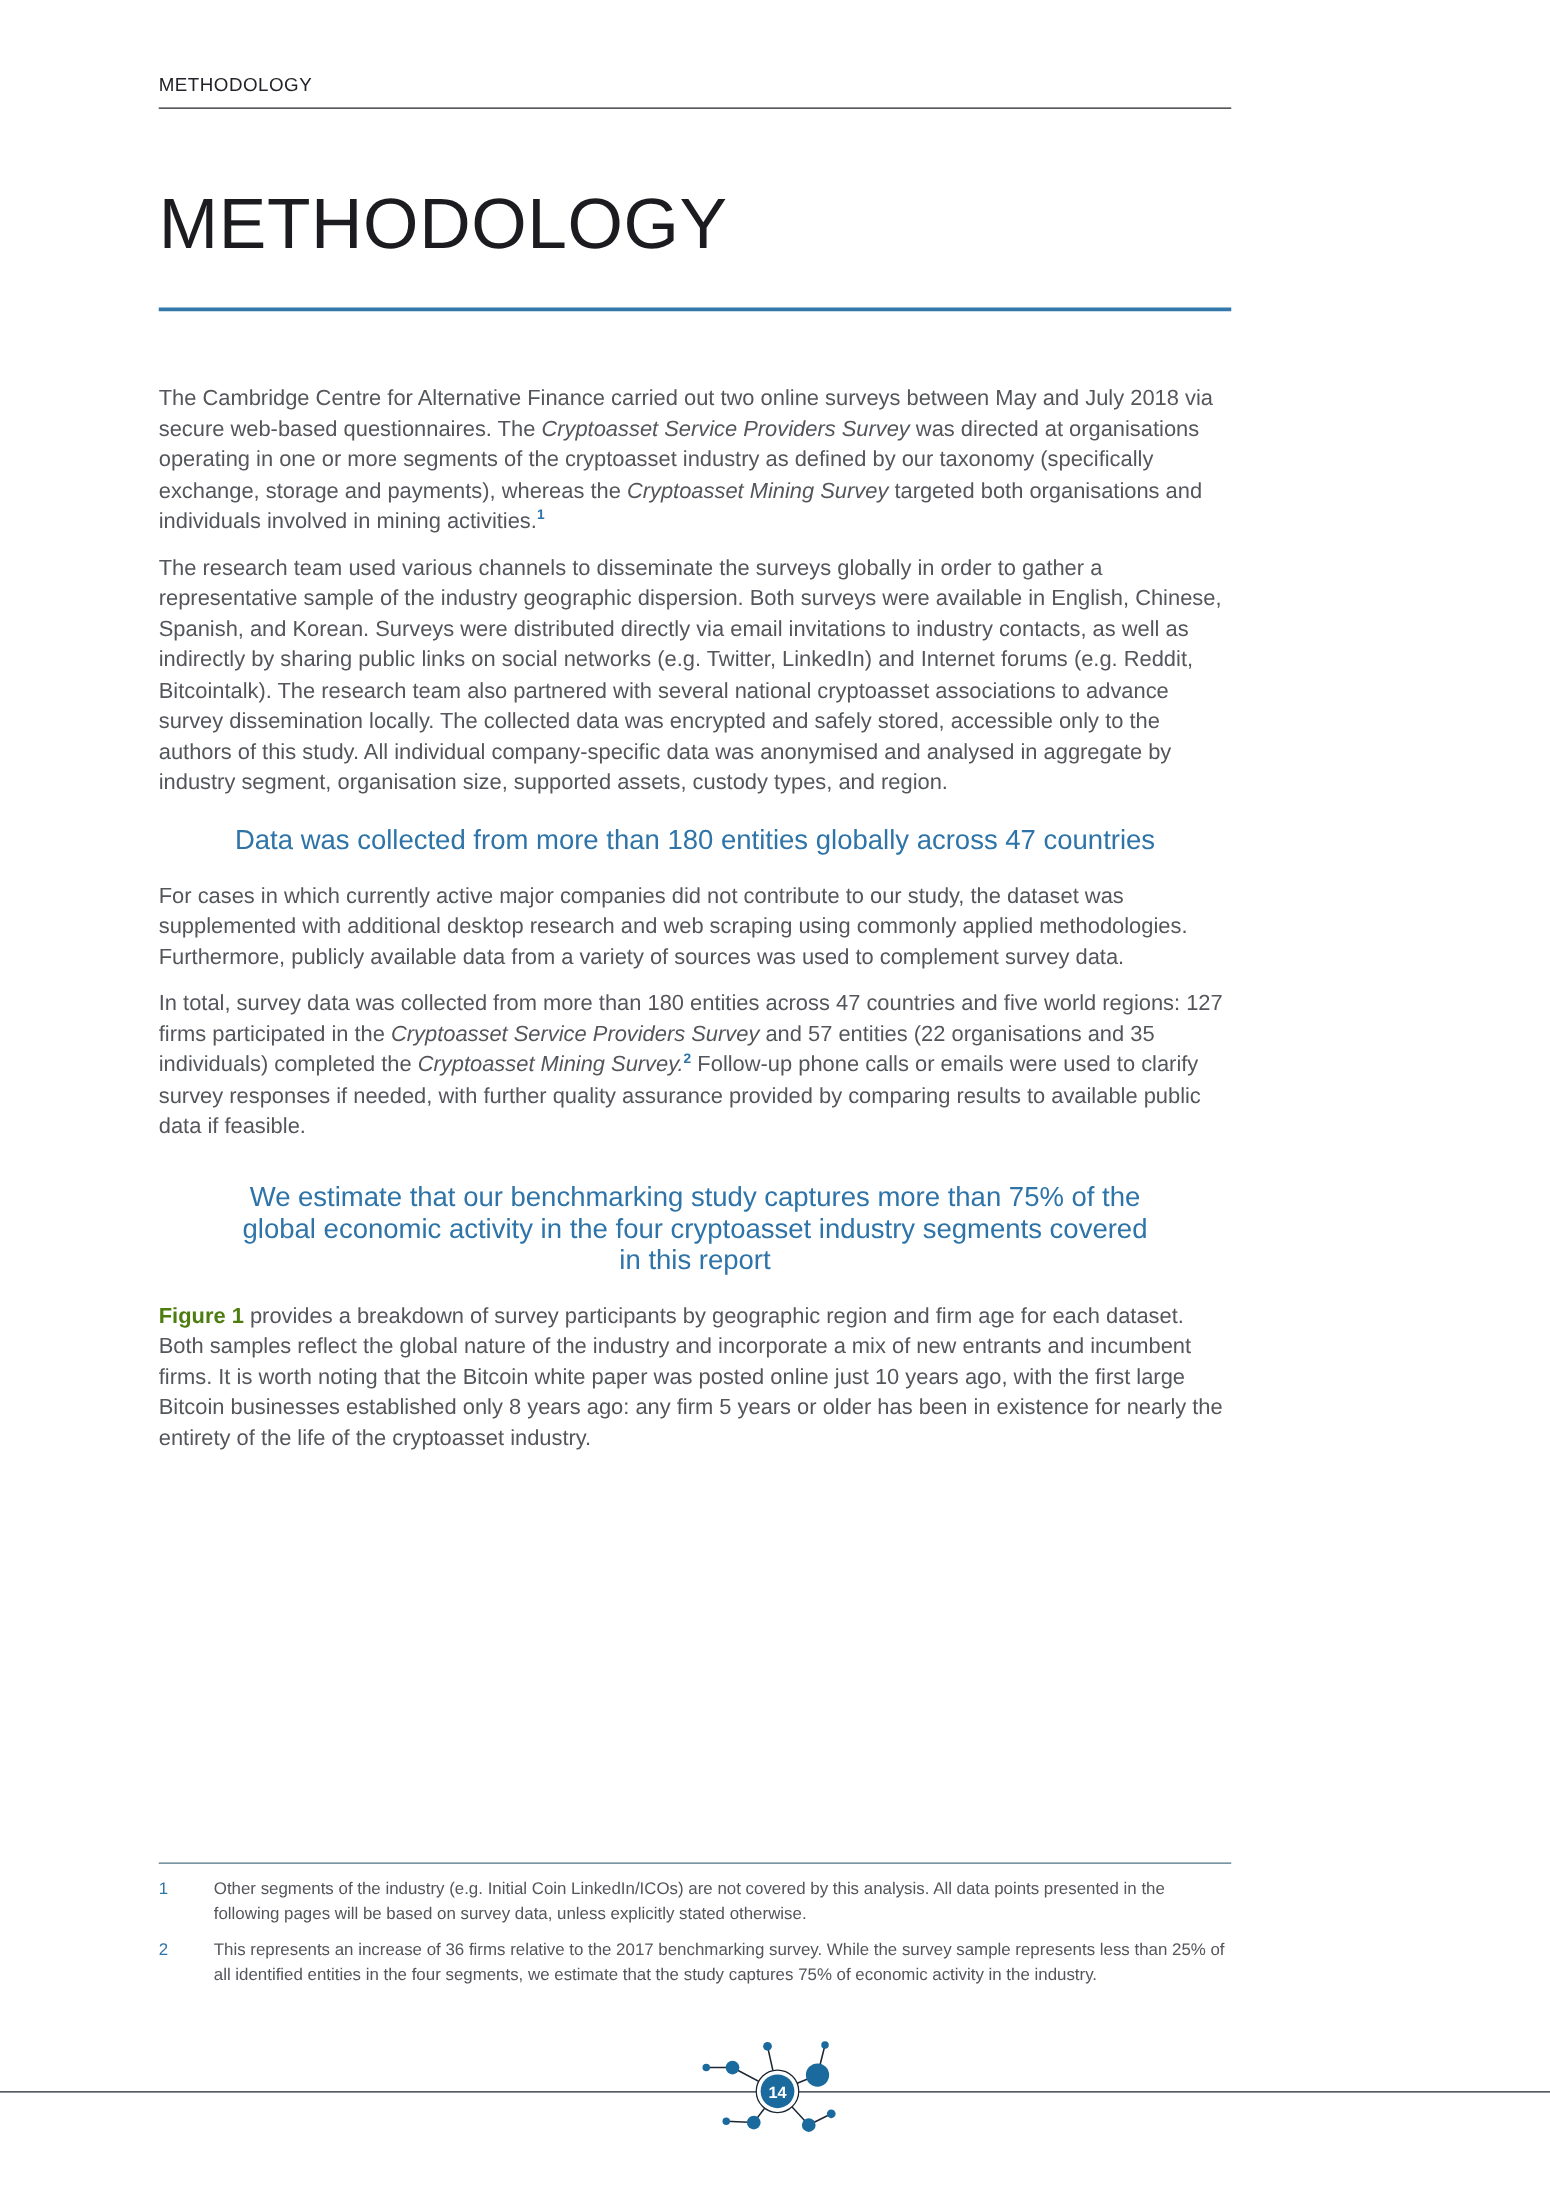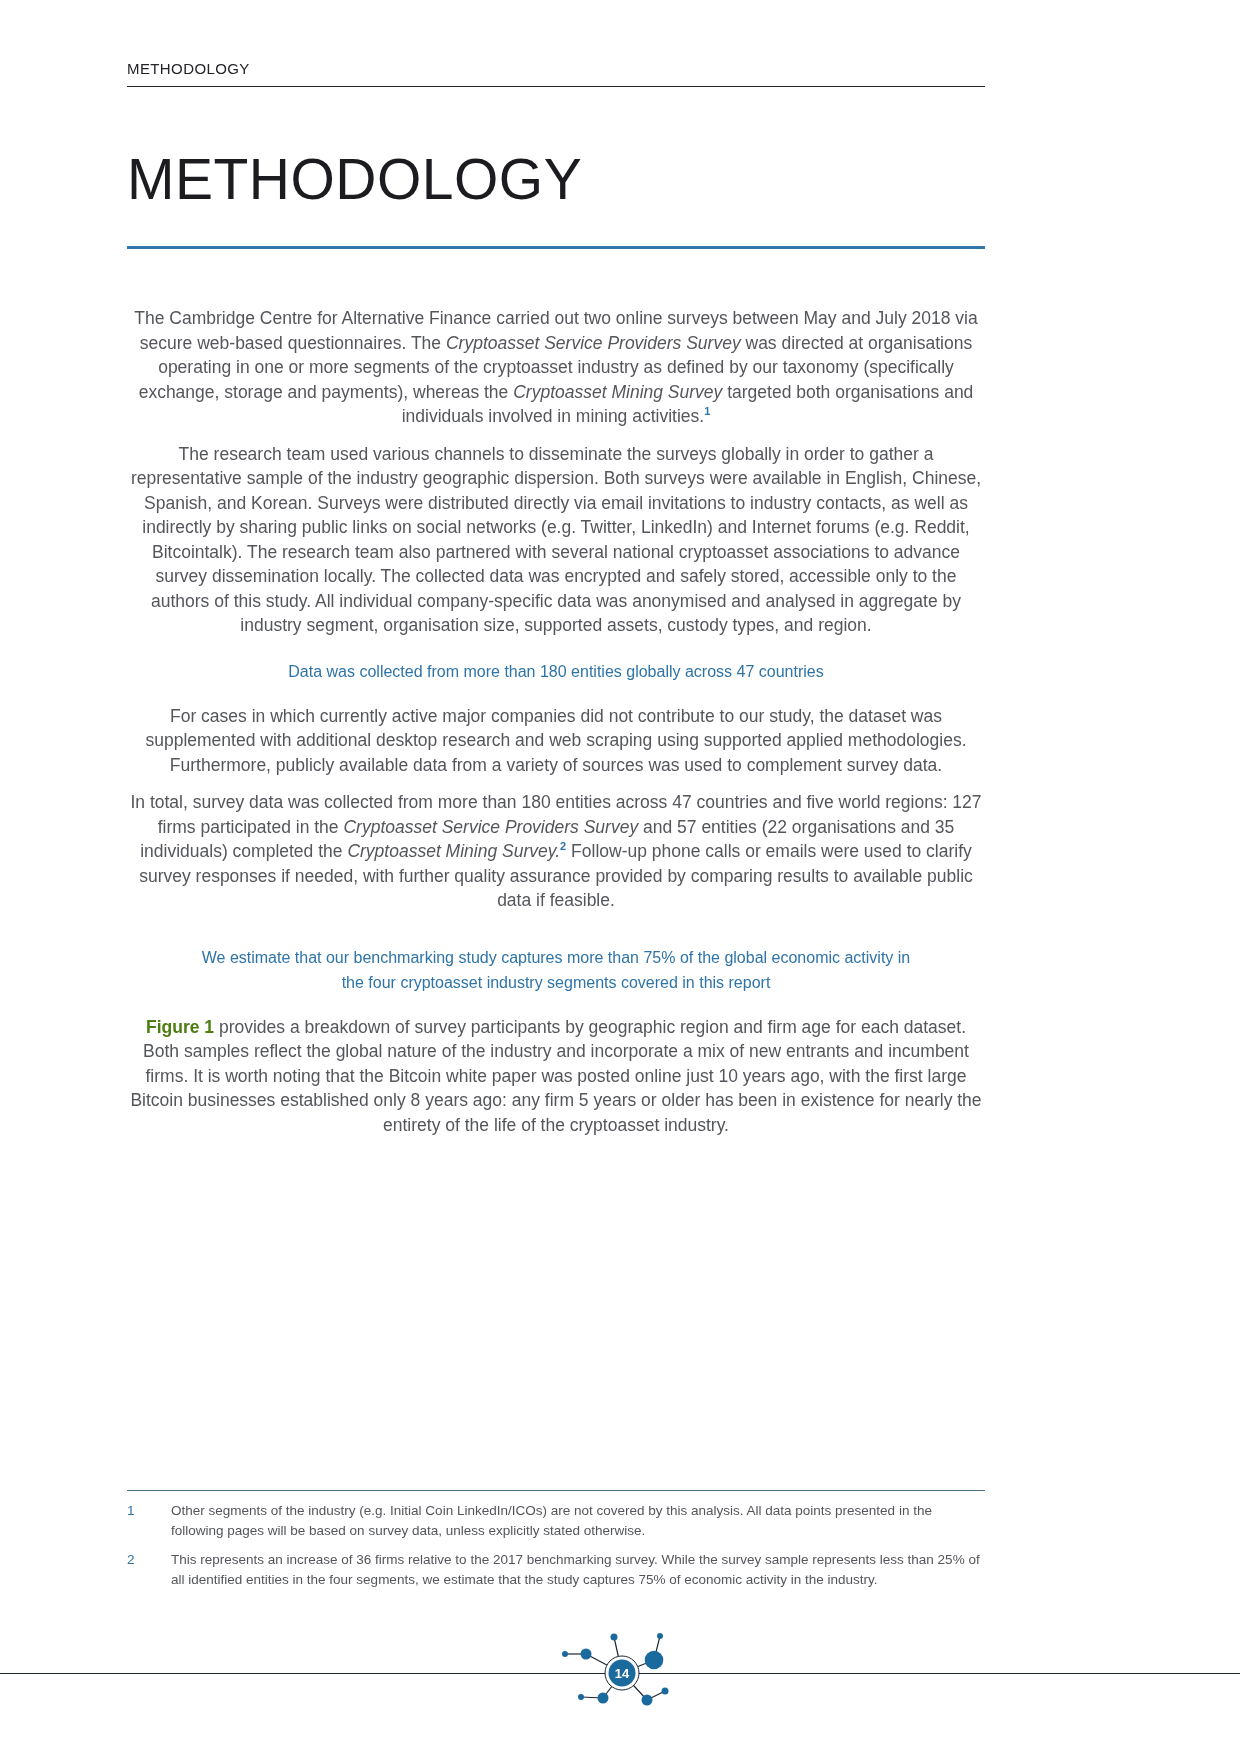--- a/index.html
+++ b/index.html
@@ -17,32 +17,32 @@
   .header-rule { margin-top:9px; border-bottom:1.5px solid #232228; }
 
   .page-title {
     margin-top:64px; font-size:57px; font-weight:400; letter-spacing:0.5px;
     color:#1c1b20; line-height:1;
   }
   .title-rule { margin-top:20px; border-bottom:3px solid #3377ab; }
 
   .body-copy p.para {
     font-size:17.5px; line-height:24.5px; color:#54565b;
-    margin:13px 0 0 0; text-align:center;
+    margin:13px 0 0 0; text-align:left;
   }
   .body-copy p.para.first { margin-top:57px; }
   .italic { font-style:italic; }
   sup.fn-ref {
     color:#2e74a8; font-weight:bold; font-size:11px;
     vertical-align:super; line-height:0; cursor:pointer;
   }
   .figure-ref { color:#4d7c0f; font-weight:bold; cursor:pointer; }
 
   .callout {
-    text-align:center; color:#2e74a8; font-size:16px; line-height:25px;
+    text-align:center; color:#2e74a8; font-size:22px; line-height:25px;
     margin:21px auto 20px auto;
   }
   .callout.two-line { max-width:724px;margin-top:32px; }
 
   .footnotes {
     position:absolute; left:127px; top:1490px; width:858px;
     border-top:1.5px solid #4f7282; padding-top:10px;
   }
   .fn-row { display:flex; margin-bottom:10px; font-size:13.5px; line-height:19.5px; color:#54565b; }
   .fn-num { flex:none; width:44px; color:#2e74a8; cursor:pointer; }
@@ -66,21 +66,21 @@
   <div class="title-rule"></div>
 
   <div class="body-copy">
 
     <p class="para first"><span>The Cambridge Centre for Alternative Finance carried out two online surveys between May and July 2018 via secure web-based questionnaires. The </span><span class="italic">Cryptoasset Service Providers Survey</span><span> was directed at organisations operating in one or more segments of the cryptoasset industry as defined by our taxonomy (specifically exchange, storage and payments), whereas the </span><span class="italic">Cryptoasset Mining Survey</span><span> targeted both organisations and individuals involved in mining activities.</span><sup class="fn-ref">1</sup></p>
 
     <p class="para">The research team used various channels to disseminate the surveys globally in order to gather a representative sample of the industry geographic dispersion. Both surveys were available in English, Chinese, Spanish, and Korean. Surveys were distributed directly via email invitations to industry contacts, as well as indirectly by sharing public links on social networks (e.g. Twitter, LinkedIn) and Internet forums (e.g. Reddit, Bitcointalk). The research team also partnered with several national cryptoasset associations to advance survey dissemination locally. The collected data was encrypted and safely stored, accessible only to the authors of this study. All individual company-specific data was anonymised and analysed in aggregate by industry segment, organisation size, supported assets, custody types, and region.</p>
 
     <div class="callout">Data was collected from more than 180 entities globally across 47 countries</div>
 
-    <p class="para" style="margin-top:0;">For cases in which currently active major companies did not contribute to our study, the dataset was supplemented with additional desktop research and web scraping using supported applied methodologies. Furthermore, publicly available data from a variety of sources was used to complement survey data.</p>
+    <p class="para" style="margin-top:0;">For cases in which currently active major companies did not contribute to our study, the dataset was supplemented with additional desktop research and web scraping using commonly applied methodologies. Furthermore, publicly available data from a variety of sources was used to complement survey data.</p>
 
     <p class="para"><span>In total, survey data was collected from more than 180 entities across 47 countries and five world regions: 127 firms participated in the </span><span class="italic">Cryptoasset Service Providers Survey</span><span> and 57 entities (22 organisations and 35 individuals) completed the </span><span class="italic">Cryptoasset Mining Survey.</span><sup class="fn-ref">2</sup><span> Follow-up phone calls or emails were used to clarify survey responses if needed, with further quality assurance provided by comparing results to available public data if feasible.</span></p>
 
     <div class="callout two-line">We estimate that our benchmarking study captures more than 75% of the global economic activity in the four cryptoasset industry segments covered in this report</div>
 
     <p class="para" style="margin-top:0;"><span class="figure-ref">Figure 1</span><span> provides a breakdown of survey participants by geographic region and firm age for each dataset. Both samples reflect the global nature of the industry and incorporate a mix of new entrants and incumbent firms. It is worth noting that the Bitcoin white paper was posted online just 10 years ago, with the first large Bitcoin businesses established only 8 years ago: any firm 5 years or older has been in existence for nearly the entirety of the life of the cryptoasset industry.</span></p>
 
   </div>
 </div>
 

